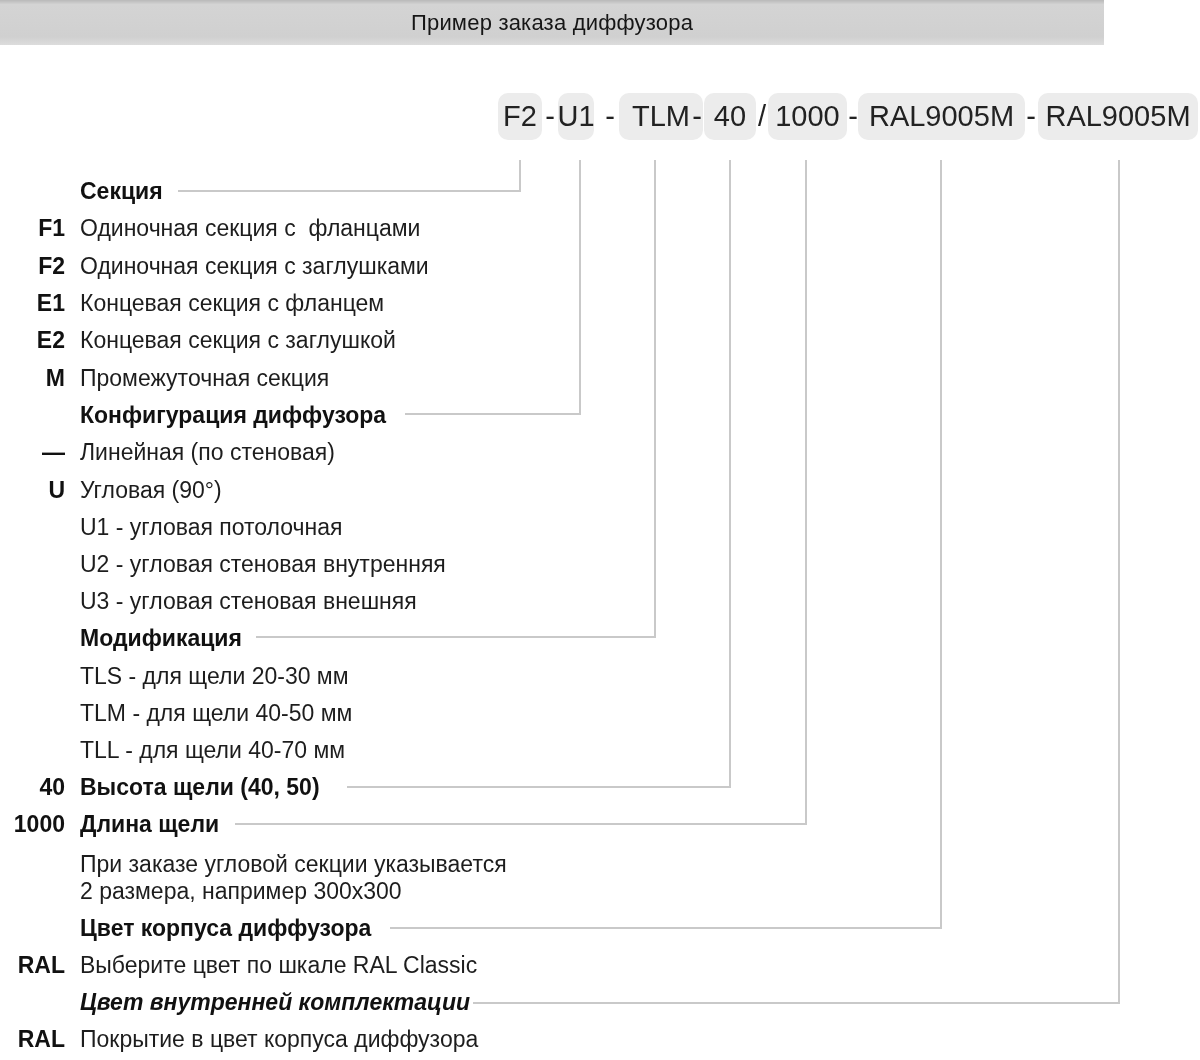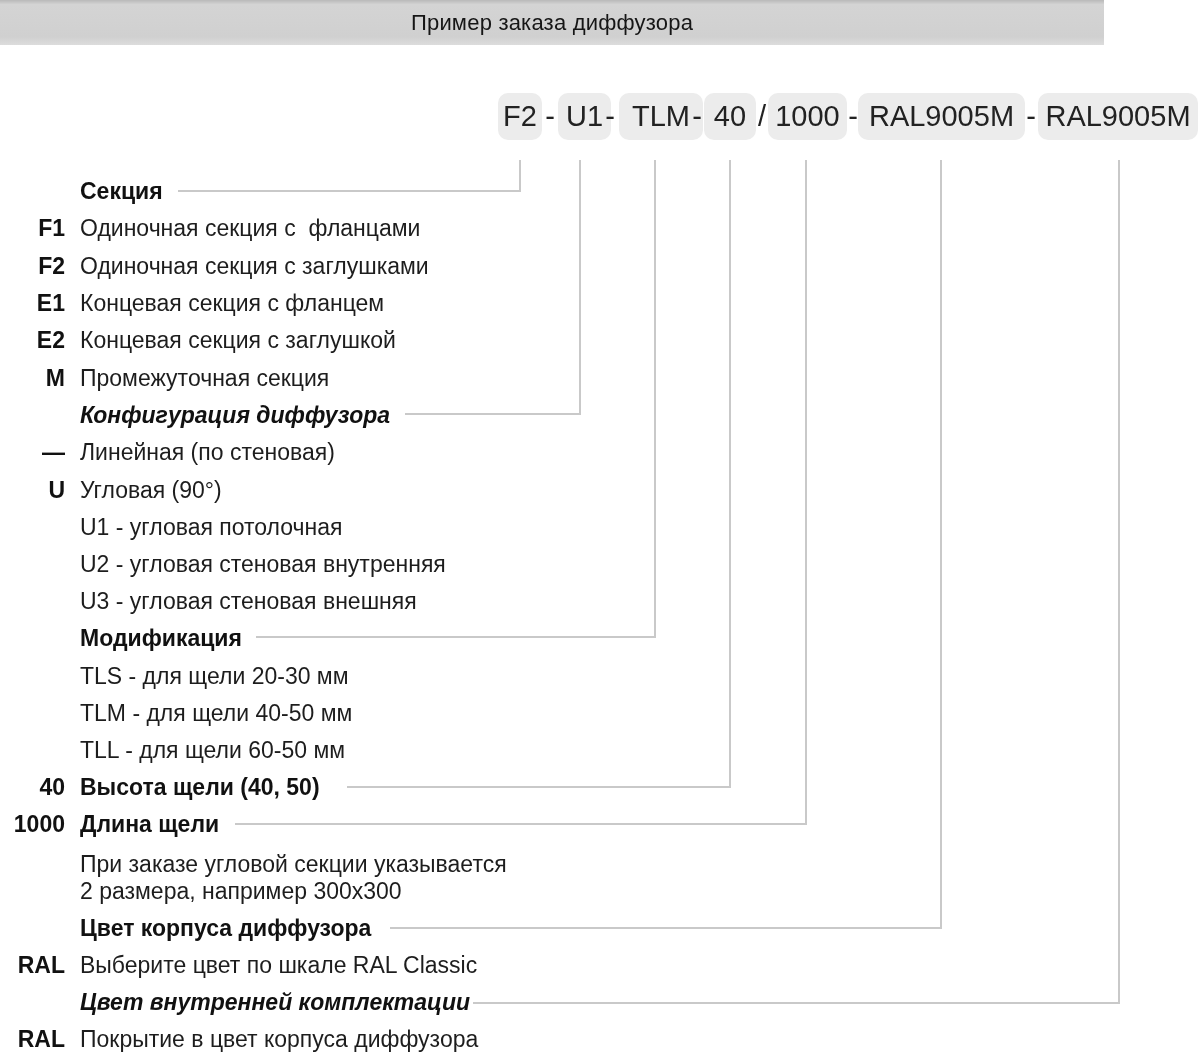--- a/index.html
+++ b/index.html
@@ -44,21 +44,21 @@
   .row.heading .desc{font-weight:bold;color:#111;}
 </style>
 </head>
 <body>
 
 <div class="header-bar">
   <span class="title">Пример заказа диффузора</span>
 </div>
 
 <div class="code-box" style="left:498px;width:44px;">F2</div>
-<div class="code-box" style="left:558px;width:53px;">U1</div>
+<div class="code-box" style="left:558px;width:36px;">U1</div>
 <div class="code-box" style="left:619px;width:84px;">TLM</div>
 <div class="code-box" style="left:704px;width:52px;">40</div>
 <div class="code-box" style="left:768px;width:79px;">1000</div>
 <div class="code-box" style="left:858px;width:167px;">RAL9005M</div>
 <div class="code-box" style="left:1038px;width:160px;">RAL9005M</div>
 
 <span class="code-sep" style="left:539px;">-</span>
 <span class="code-sep" style="left:599px;">-</span>
 <span class="code-sep" style="left:686px;">-</span>
 <span class="code-sep" style="left:751px;">/</span>
@@ -90,21 +90,21 @@
   <span class="desc">Концевая секция с фланцем</span>
 </div>
 <div class="row" style="top:326px;padding-left:40px;">
   <span class="code">E2</span>
   <span class="desc">Концевая секция с заглушкой</span>
 </div>
 <div class="row" style="top:364px;">
   <span class="code">M</span>
   <span class="desc">Промежуточная секция</span>
 </div>
-<div class="row heading" style="top:401px;font-style:italic;">
+<div class="row heading" style="top:401px;">
   <span class="code"></span>
   <span class="desc">Конфигурация диффузора</span>
 </div>
 <div class="row" style="top:438px;">
   <span class="code">—</span>
   <span class="desc">Линейная (по стеновая)</span>
 </div>
 <div class="row" style="top:476px;">
   <span class="code">U</span>
   <span class="desc">Угловая (90°)</span>
@@ -128,21 +128,21 @@
 <div class="row" style="top:662px;">
   <span class="code"></span>
   <span class="desc">TLS - для щели 20-30 мм</span>
 </div>
 <div class="row" style="top:699px;">
   <span class="code"></span>
   <span class="desc">TLM - для щели 40-50 мм</span>
 </div>
 <div class="row" style="top:736px;">
   <span class="code"></span>
-  <span class="desc">TLL - для щели 60-50 мм</span>
+  <span class="desc">TLL - для щели 40-70 мм</span>
 </div>
 <div class="row heading" style="top:773px;">
   <span class="code">40</span>
   <span class="desc">Высота щели (40, 50)</span>
 </div>
 <div class="row heading" style="top:810px;">
   <span class="code">1000</span>
   <span class="desc">Длина щели</span>
 </div>
 <div class="row" style="top:850px;">

